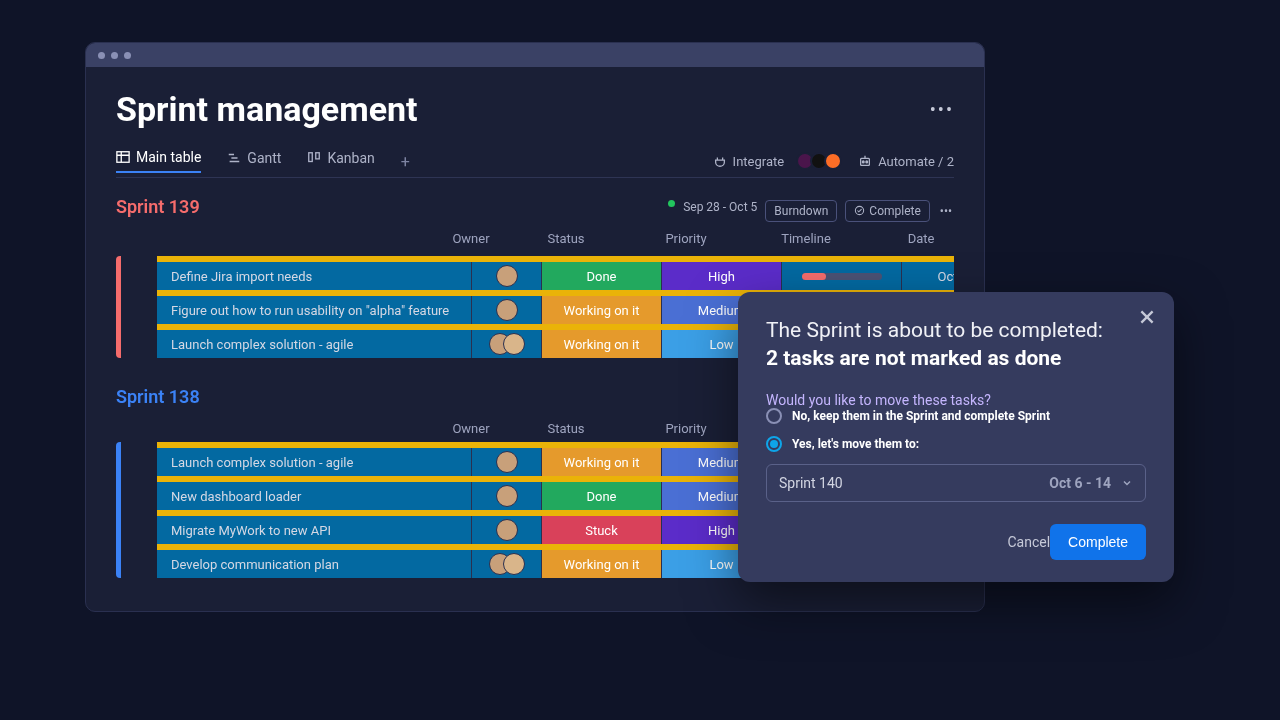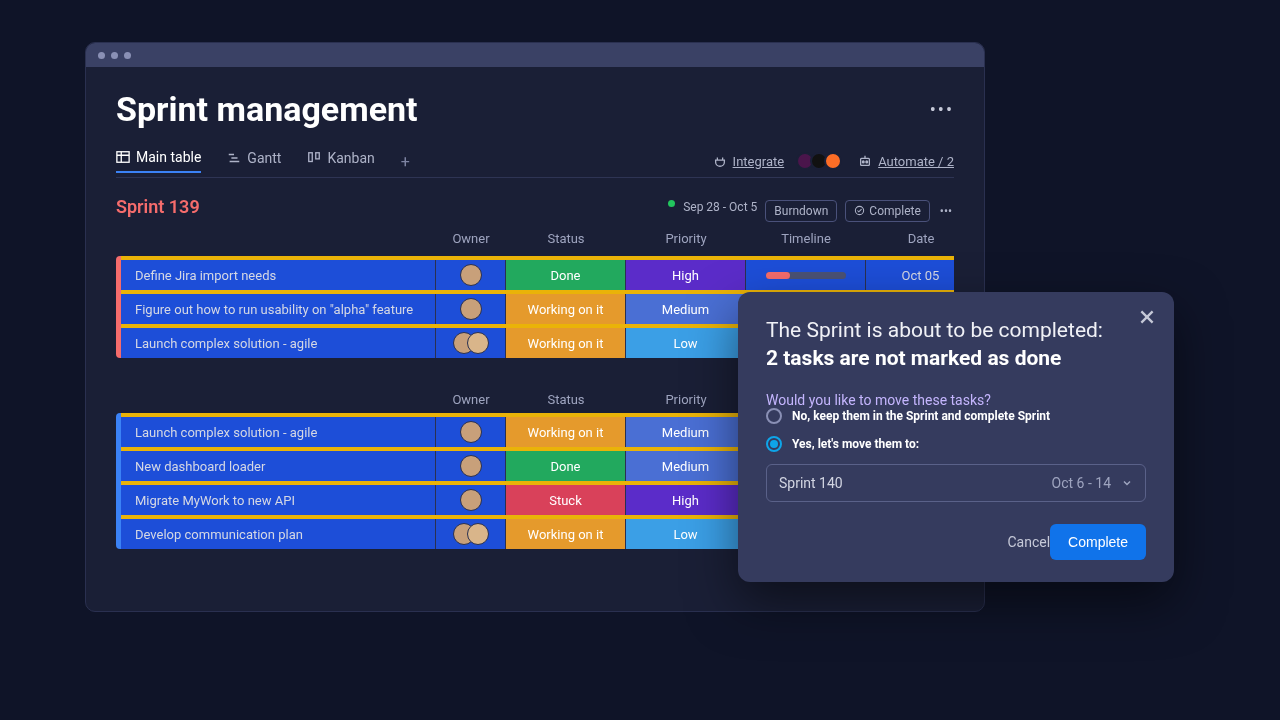--- a/index.html
+++ b/index.html
@@ -29,38 +29,38 @@
   .page-header { display:flex; justify-content:space-between; align-items:center; margin-bottom: 20px; text-align: right;}
   .page-title { font-size: 34px; font-weight: 700; color: #fff; }
   .more-dots { color:#c6c9d8; letter-spacing:2px; font-size:18px; cursor:pointer; }
   .tabs-row { display:flex; align-items:center; gap:26px; border-bottom:1px solid #2e3454; padding-bottom:4px; margin-bottom:18px; font-size:14px; color:#aeb3c8; }
   .tab { display:flex; align-items:center; gap:6px; padding-bottom:6px; cursor:pointer; }
   .tab.active { color:#fff; border-bottom:2px solid #3b82f6; }
   .tab-icon { width:14px; height:14px; display:inline-block; }
   .tabs-spacer { flex:1; }
   .tab-plus { color:#7e84a3; font-size:16px; }
   .integrations { display:flex; align-items:center; gap:16px; font-size:13px; }
-  .integrate { display:flex; gap:6px;text-decoration:underline; }
+  .integrate { display:flex; gap:6px; }
   .badge-cluster { display:flex; }
   .int-badge { width:18px; height:18px; border-radius:50%; margin-left:-4px; border:2px solid #1a1f36; }
   .sprint-title { font-size:18px; font-weight:600; margin-bottom:8px; }
   .sprint-139 { color:#f56c6c; }
   .sprint-138 { color:#3b82f6; }
   .sprint-header-row { display:flex; align-items:center; justify-content:space-between; }
   .sprint-actions { display:flex; gap:8px; font-size:12px; color:#aeb3c8; }
   .chip { border:1px solid #4a517a; border-radius:4px; padding:3px 8px; cursor:pointer; display:flex; align-items:center; gap:4px; }
   .status-dot { width:7px; height:7px; border-radius:50%; background:#22c55e; display:inline-block; }
   .table { width:100%; }
   .col-headers { display:grid; grid-template-columns: 320px 70px 120px 120px 120px 110px 30px; font-size:13px; color:#9ea4bf; padding:6px 0; }
   .col-headers > div { text-align:center; }
   .col-headers > div:first-child { text-align:left; padding-left:8px; }
   .rows { border-left:5px solid; border-radius:4px 0 0 4px; overflow:hidden; }
   .rows.red { border-color:#f56c6c; }
   .rows.blue { border-color:#3b82f6; }
-  .row { display:grid; grid-template-columns: 315px 70px 120px 120px 120px 110px 30px; height:34px; border-top:4px solid #eab308; background:#1d4ed8; font-size:13px; }
+  .row { display:grid; grid-template-columns: 315px 70px 120px 120px 120px 110px 30px; height:34px; border-top:6px solid #eab308; background:#0369a1; font-size:13px;margin-left:36px; }
   .row > div { display:flex; align-items:center; justify-content:center; border-right:1px solid #2a3050; }
   .row .task { justify-content:flex-start; padding-left:14px; color:#d5d8e4; }
   .avatar { width:22px; height:22px; border-radius:50%; background:#c8a07a; border:1px solid #2a3050; }
   .avatar-pair { display:flex; }
   .avatar-pair .avatar:nth-child(2) { margin-left:-8px; background:#d9b58a; }
   .status-cell { color:#fff; font-size:13px; }
   .s-done { background:#22a95e; }
   .s-working { background:#e59a2c; }
   .s-stuck { background:#d9415a; }
   .p-high { background:#5b2cc9; color:#fff; }
@@ -83,21 +83,21 @@
   }
   .modal-close { position:absolute; top:14px; right:18px; color:#c6c9d8; font-size:22px; cursor:pointer; }
   .modal h2 { font-size:21px; font-weight:400; color:#f0f1f6; margin-bottom:4px; }
   .modal h3 { font-size:21px; font-weight:700; color:#fff; margin-bottom:22px; }
   .modal-q { font-size:14px; color:#c4b5fd; }
   .radio-row { display:flex; align-items:center; gap:10px; font-size:12px; color:#fff; margin-bottom:12px; cursor:pointer; }
   .radio { width:16px; height:16px; border-radius:50%; border:2px solid #8a90b5; flex-shrink:0; display:flex; align-items:center; justify-content:center; }
   .radio.checked { border-color:#0ea5e9; }
   .radio.checked::after { content:''; width:8px; height:8px; border-radius:50%; background:#0ea5e9; }
   .select-box { border:1px solid #5a6189; border-radius:6px; padding:10px 12px; display:flex; justify-content:space-between; align-items:flex-end; font-size:14px; color:#d2d5e2; margin-top:4px; margin-bottom:22px; cursor:pointer; }
-  .select-right { display:flex; align-items:center; gap:10px; color:#9ea4bf; }
+  .select-right { display:flex; align-items:center; gap:10px; color:#9ea4bf;font-weight:bold; }
   .modal-footer { display:flex; justify-content:flex-end; align-items:center; }
   .btn-cancel { color:#c6c9d8; font-size:14px; cursor:pointer; }
   .btn-complete { background:#1073ea; color:#fff; border:none; padding:10px 18px; border-radius:6px; font-size:14px; cursor:pointer; }
 </style>
 </head>
 <body>
 
 <div class="window">
   <div class="titlebar">
     <span class="dot"></span>
@@ -223,20 +223,21 @@
             </div>
             <div class="status-cell s-working">Working on it</div>
             <div class="p-low">Low</div>
             <div></div>
             <div class="date-cell"></div>
           </div>
         </div>
     </div>
 
     <div class="sprint138">
+      <div class="sprint-title sprint-138">Sprint 138</div>
       <div class="table">
         <div class="col-headers">
           <div></div>
           <div>Owner</div>
           <div>Status</div>
           <div>Priority</div>
           <div></div>
             <div></div>
             <div></div>
         </div>

